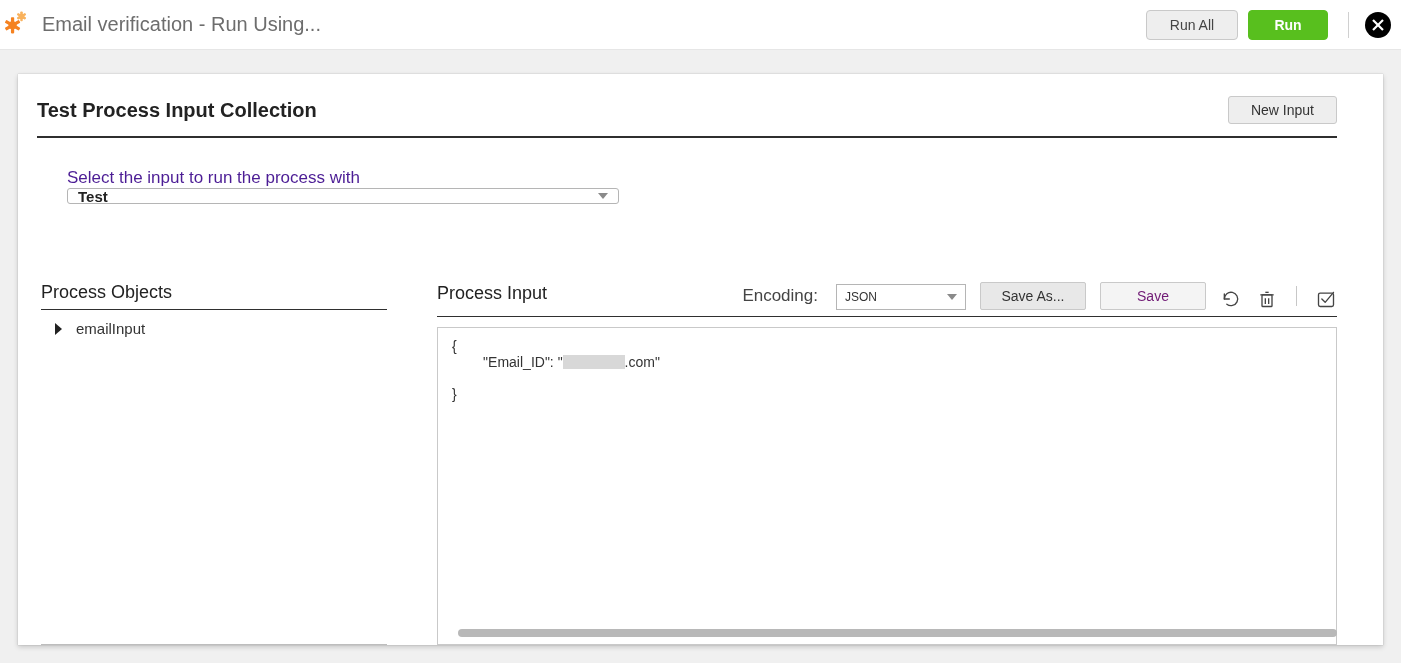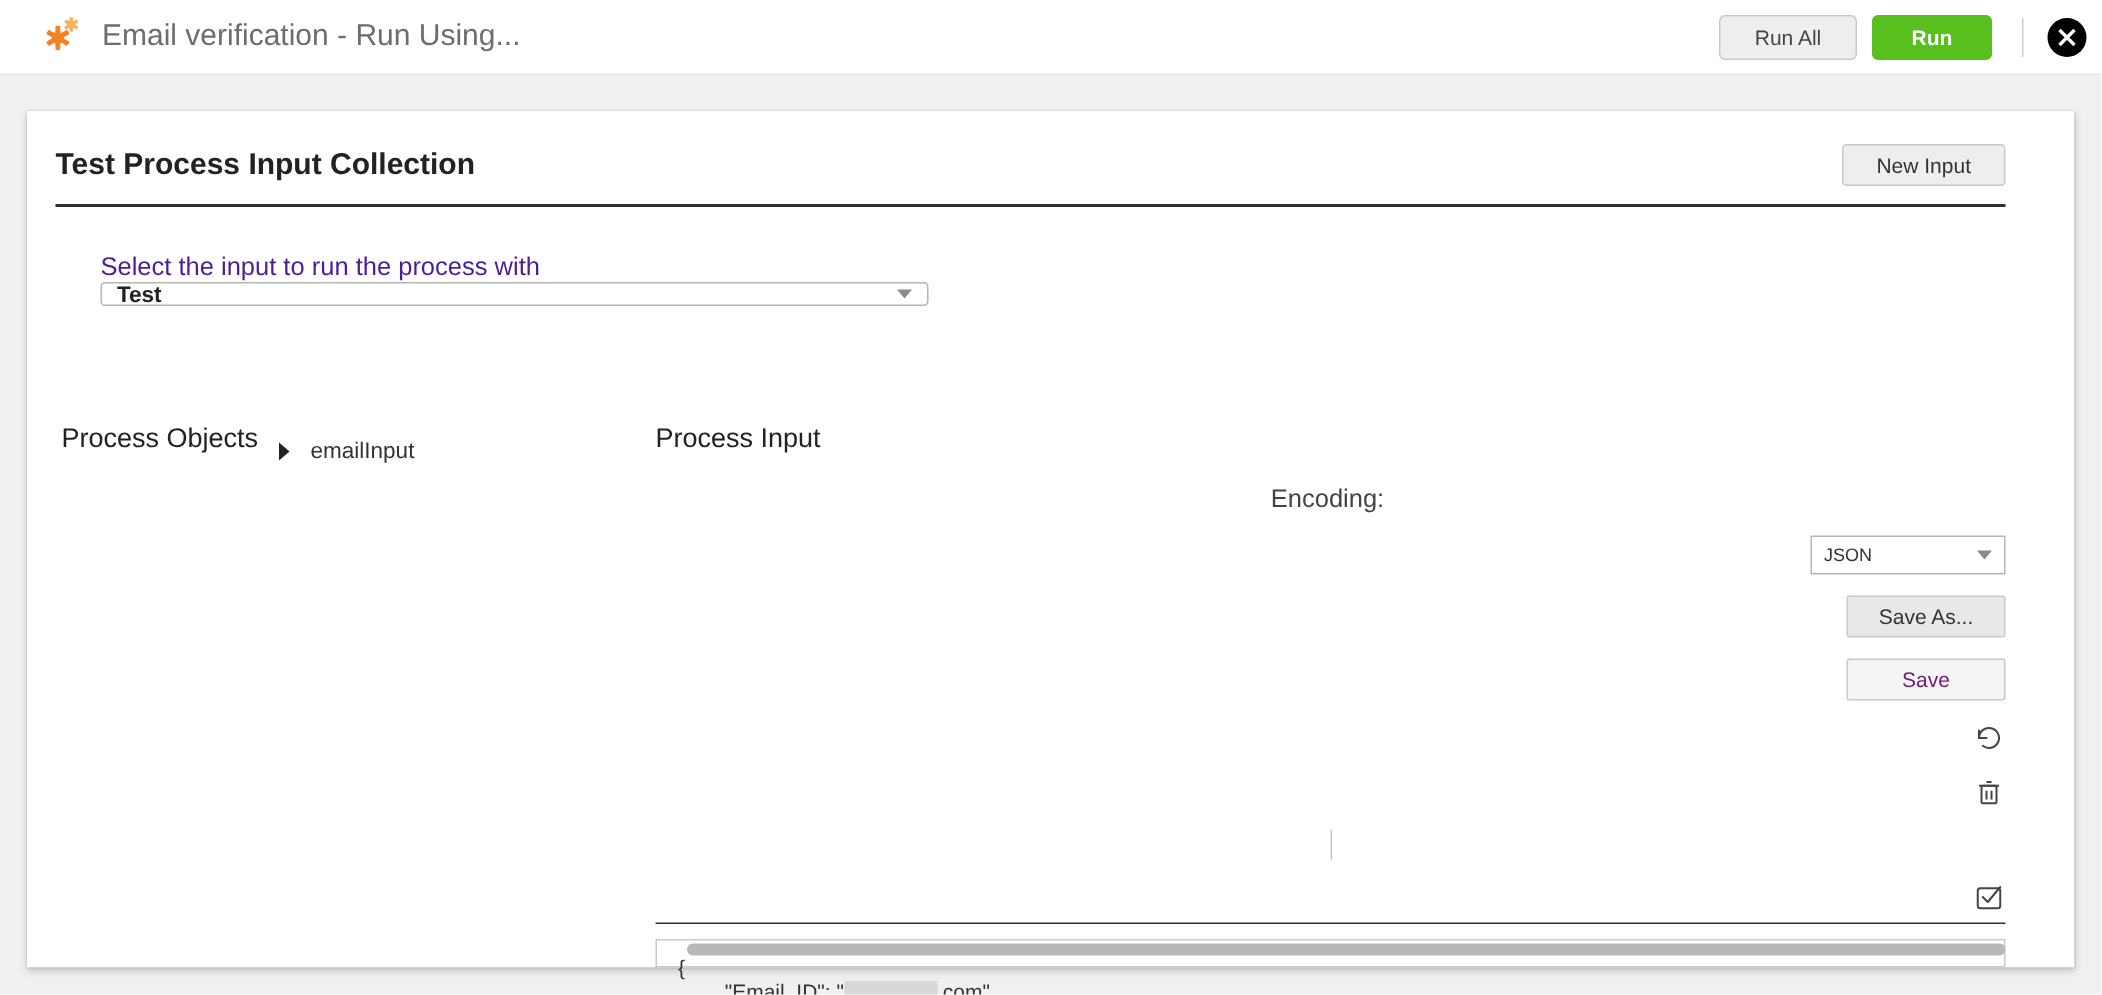--- a/index.html
+++ b/index.html
@@ -10,21 +10,21 @@
     background: #fff;
     color: #333;
     overflow: hidden;
   }
 
   
   .topbar {
     display: flex;
     align-items: center;
     height: 50px;
-    padding: 0 10px 0 28px;
+    padding: 0 10px 0 2px;
     border-bottom: 1px solid #e6e6e6;
     position: relative;
     gap: 20px;
   }
   .topbar-title {
     display: flex;
     align-items: center;
     gap: 14px;
     font-size: 20px;
     color: #6d6d6d;
@@ -154,22 +154,21 @@
     display: flex;
     gap: 50px;
     margin-top: 78px;
     flex: 1 1 auto;
     min-height: 0;
   }
   .col-left {
     width: 350px;
     padding-left: 4px;
     display: flex;
-    flex-direction: row;
-    text-align: center;
+    flex-direction: column;
   }
   .col-right {
     flex: 1;
     display: flex;
     flex-direction: column;
     min-width: 0;
   }
 
   .section-title {
     font-size: 18px;
@@ -206,21 +205,20 @@
     margin: 0;
     margin-top: 150px;
   }
 
   
   .right-header {
     display: flex;
     align-items: flex-end;
     gap: 14px;
     padding-bottom: 6px;
-    flex-direction: column;
   }
   .right-header .section-title { flex: 0 0 auto; margin-right: auto; }
   .encoding-label { font-size: 17px; color: #444; margin-right: 4px; align-self: center; }
   .encoding-select {
     width: 130px; height: 26px;
     border: 1px solid #b5b5b5;
     display: flex; align-items: center; justify-content: space-between;
     padding: 0 8px;
     font-size: 12px;
     background: #fff;

